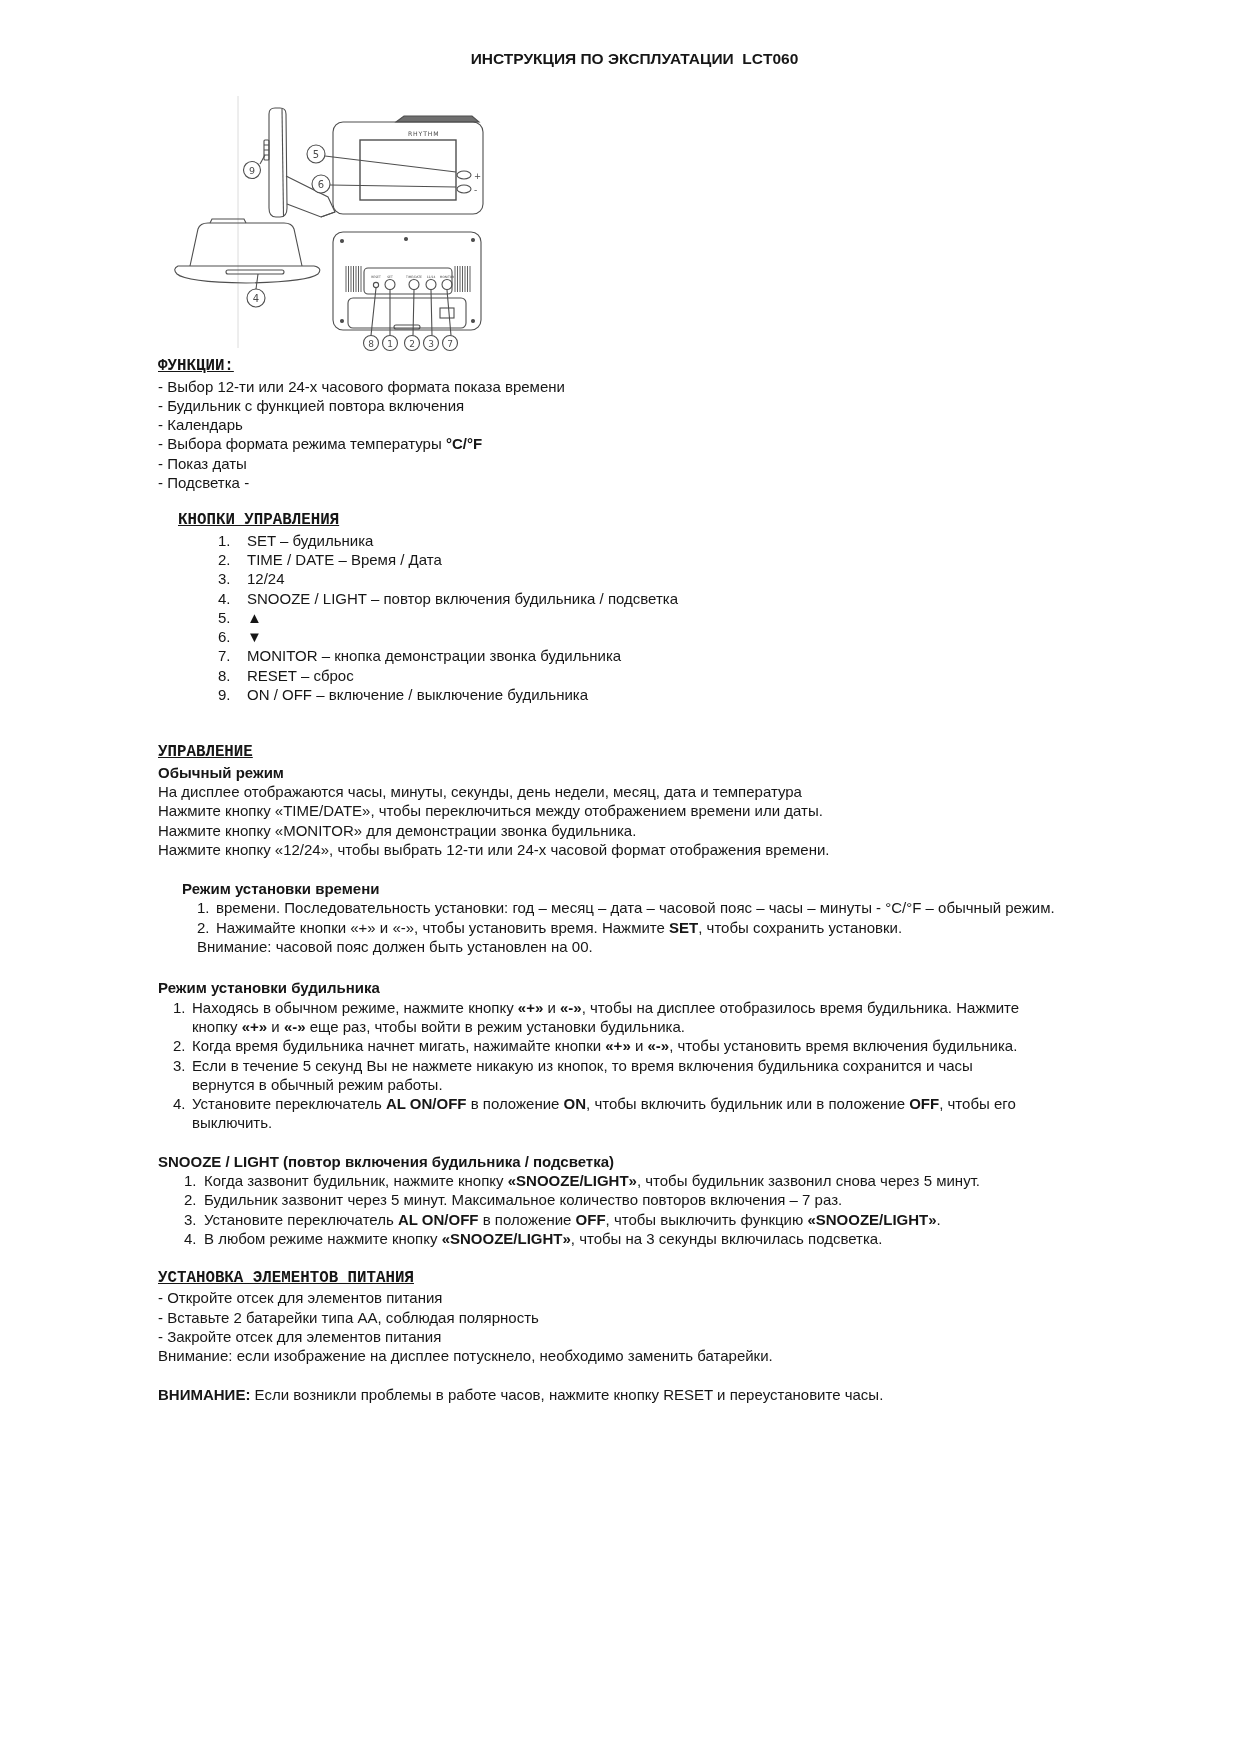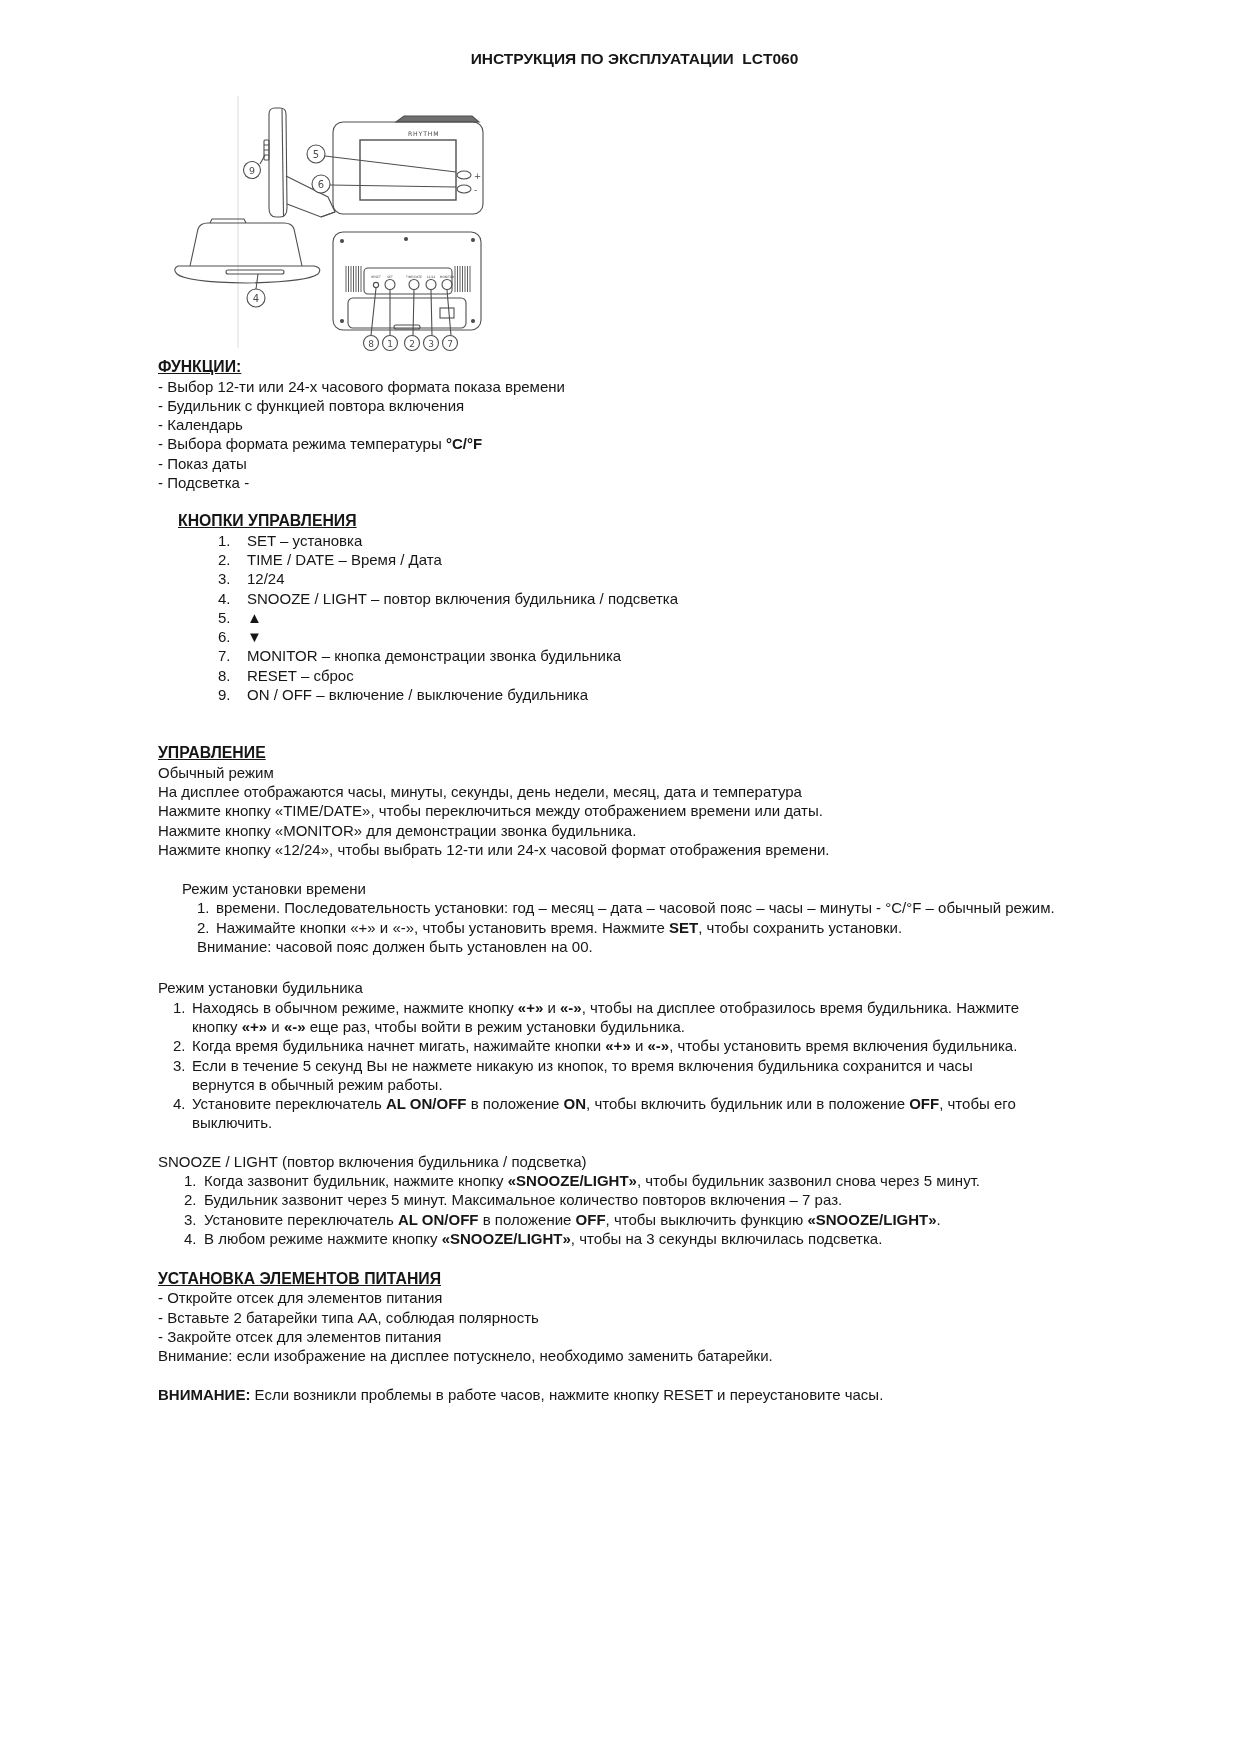--- a/index.html
+++ b/index.html
@@ -11,22 +11,22 @@
     box-sizing:border-box;
     padding:0 130px 0 158px;
     font-family:"Liberation Sans","DejaVu Sans",sans-serif;
     font-size:15px;line-height:19.3px;color:#161616;
     overflow:hidden;
   }
   .title{margin:0;padding-top:49px;text-align:center;font-weight:bold;font-size:15.5px;white-space:pre;}
   .figure-wrap{margin-top:24px;margin-left:10px;width:332px;height:262px;}
   svg{display:block;}
   svg text{font-family:"DejaVu Sans",sans-serif;fill:#4a4a4a;}
-  .h-underline{font-weight:bold;text-decoration:underline;font-size:15.8px;}
-  .h-bold{font-weight:normal;}
+  .h-underline{font-weight:bold;text-decoration:underline;font-size:15.8px;font-family:Liberation Mono, monospace;}
+  .h-bold{font-weight:bold;}
   .sec{margin:0;}
   .sec-functions{margin-top:3px;}
   .sec-controls{margin-top:19px;margin-left:20px;}
   .sec-operation{margin-top:39px;}
   .sec-time{margin-top:20px;margin-left:24px;}
   .sec-alarm{margin-top:22px;}
   .sec-snooze{margin-top:19px;}
   .sec-battery{margin-top:21px;}
   .sec-warning{margin-top:19px;}
   .line{white-space:pre-wrap;}
@@ -156,21 +156,21 @@
     <div class="line"><span>- Календарь</span></div>
     <div class="line"><span>- Выбора формата режима температуры </span><b>°C/°F</b></div>
     <div class="line"><span>- Показ даты</span></div>
     <div class="line"><span>- Подсветка -</span></div>
   </div>
 
   <div class="sec sec-controls">
     <div class="h-underline">КНОПКИ УПРАВЛЕНИЯ</div>
     <div class="li cli">
         <span class="num">1.</span>
-        <span>SET – установка</span>
+        <span>SET – будильника</span>
       </div>
     <div class="li cli">
         <span class="num">2.</span>
         <span>TIME / DATE – Время / Дата</span>
       </div>
     <div class="li cli">
         <span class="num">3.</span>
         <span>12/24</span>
       </div>
     <div class="li cli">

